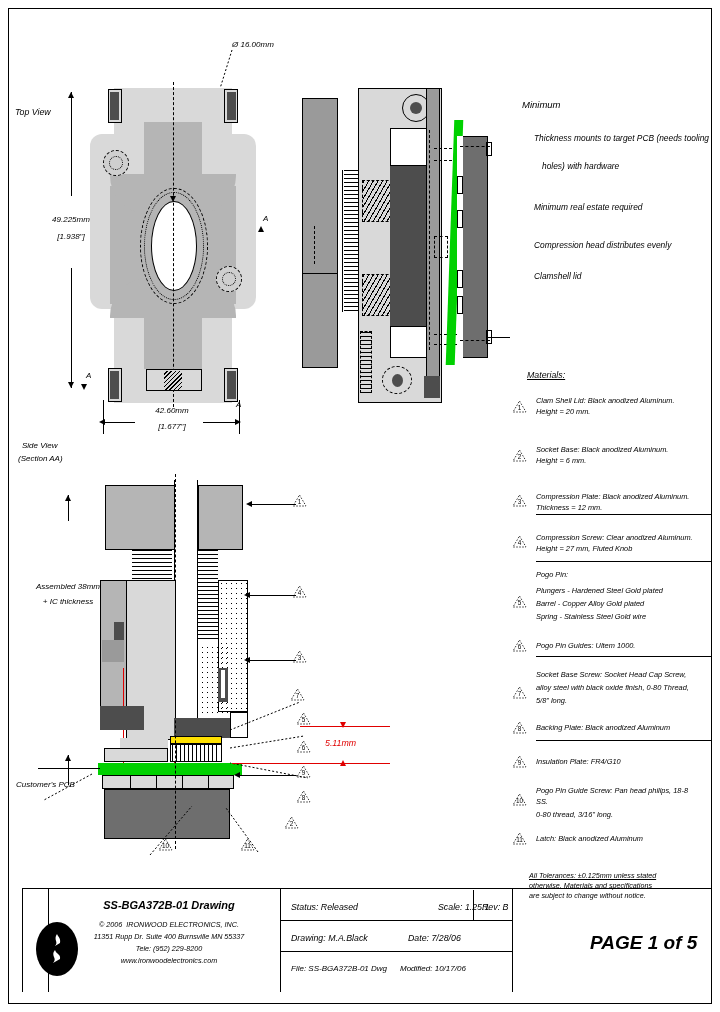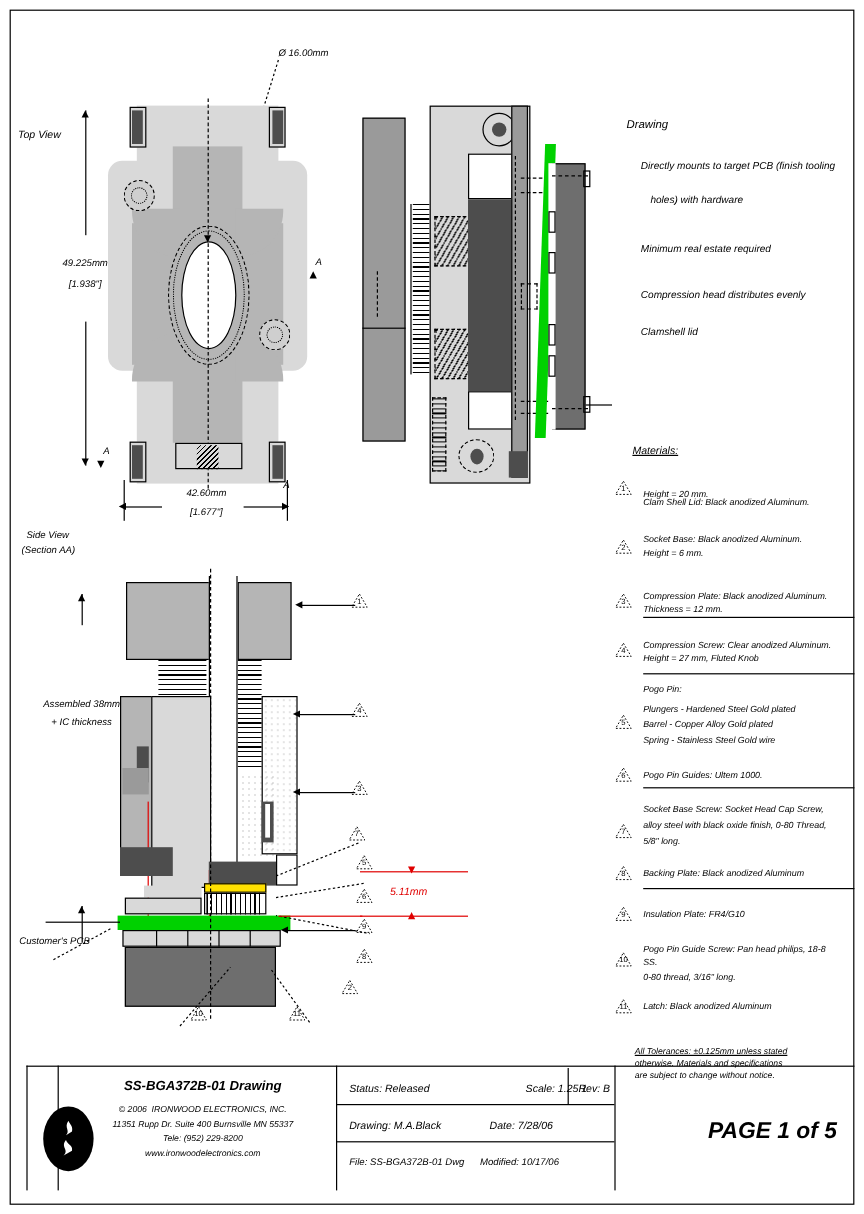--- a/index.html
+++ b/index.html
@@ -228,22 +228,22 @@
     <div class="shape" style="left:155px; top:122px; width:6px; height:18px; border:1px solid #000;"></div>
     <div class="shape" style="left:155px; top:182px; width:6px; height:18px; border:1px solid #000;"></div>
     <div class="shape" style="left:155px; top:208px; width:6px; height:18px; border:1px solid #000;"></div>
     <div class="dash-h" style="left:158px; top:58px; width:30px;"></div>
     <div class="dash-h" style="left:158px; top:252px; width:30px;"></div>
     <div class="shape out" style="left:184px; top:54px; width:6px; height:14px;"></div>
     <div class="shape out" style="left:184px; top:242px; width:6px; height:14px;"></div>
     <div class="ln hln" style="left:186px; top:249px; width:22px;"></div>
   </div>
 
-  <div class="txt features-title" style="left:522px; top:100px;">Drawing</div>
-  <div class="txt feat-item" style="left:534px; top:134px;">Directly mounts to target PCB (finish tooling</div>
+  <div class="txt features-title" style="left:522px; top:100px;">Minimum</div>
+  <div class="txt feat-item" style="left:534px; top:134px;">Thickness mounts to target PCB (needs tooling</div>
   <div class="txt feat-item" style="left:542px; top:162px;">holes) with hardware</div>
   <div class="txt feat-item" style="left:534px; top:203px;">Minimum real estate required</div>
   <div class="txt feat-item" style="left:534px; top:241px;">Compression head distributes evenly</div>
   <div class="txt feat-item" style="left:534px; top:272px;">Clamshell lid</div>
 
   <div class="txt t8" style="left:22px; top:441px;">Side View</div>
   <div class="txt t8" style="left:18px; top:454px;">(Section AA)</div>
 
   <div class="shape" style="left:90px; top:480px; width:210px; height:380px;">
 
@@ -403,21 +403,21 @@
   </div>
 
   <div class="txt t9 ul" style="left:527px; top:370px;">Materials:</div>
 
   <div class="delta" style="left:512px; top:400px;">
     <svg width="15" height="13">
         <polygon points="7.5,1 14,12 1,12" fill="none" stroke="#000" stroke-width="0.8" stroke-dasharray="1.5,1.5"></polygon>
       </svg>
     <div class="num">1</div>
   </div>
-  <div class="txt mat-text" style="left:536px; top:414px;">Clam Shell Lid: Black anodized Aluminum.</div>
+  <div class="txt mat-text" style="left:536px; top:396px;">Clam Shell Lid: Black anodized Aluminum.</div>
   <div class="txt mat-text" style="left:536px; top:407px;">Height = 20 mm.</div>
 
   <div class="delta" style="left:512px; top:449px;">
     <svg width="15" height="13">
         <polygon points="7.5,1 14,12 1,12" fill="none" stroke="#000" stroke-width="0.8" stroke-dasharray="1.5,1.5"></polygon>
       </svg>
     <div class="num">2</div>
   </div>
   <div class="txt mat-text" style="left:536px; top:445px;">Socket Base: Black anodized Aluminum.</div>
   <div class="txt mat-text" style="left:536px; top:456px;">Height = 6 mm.</div>

